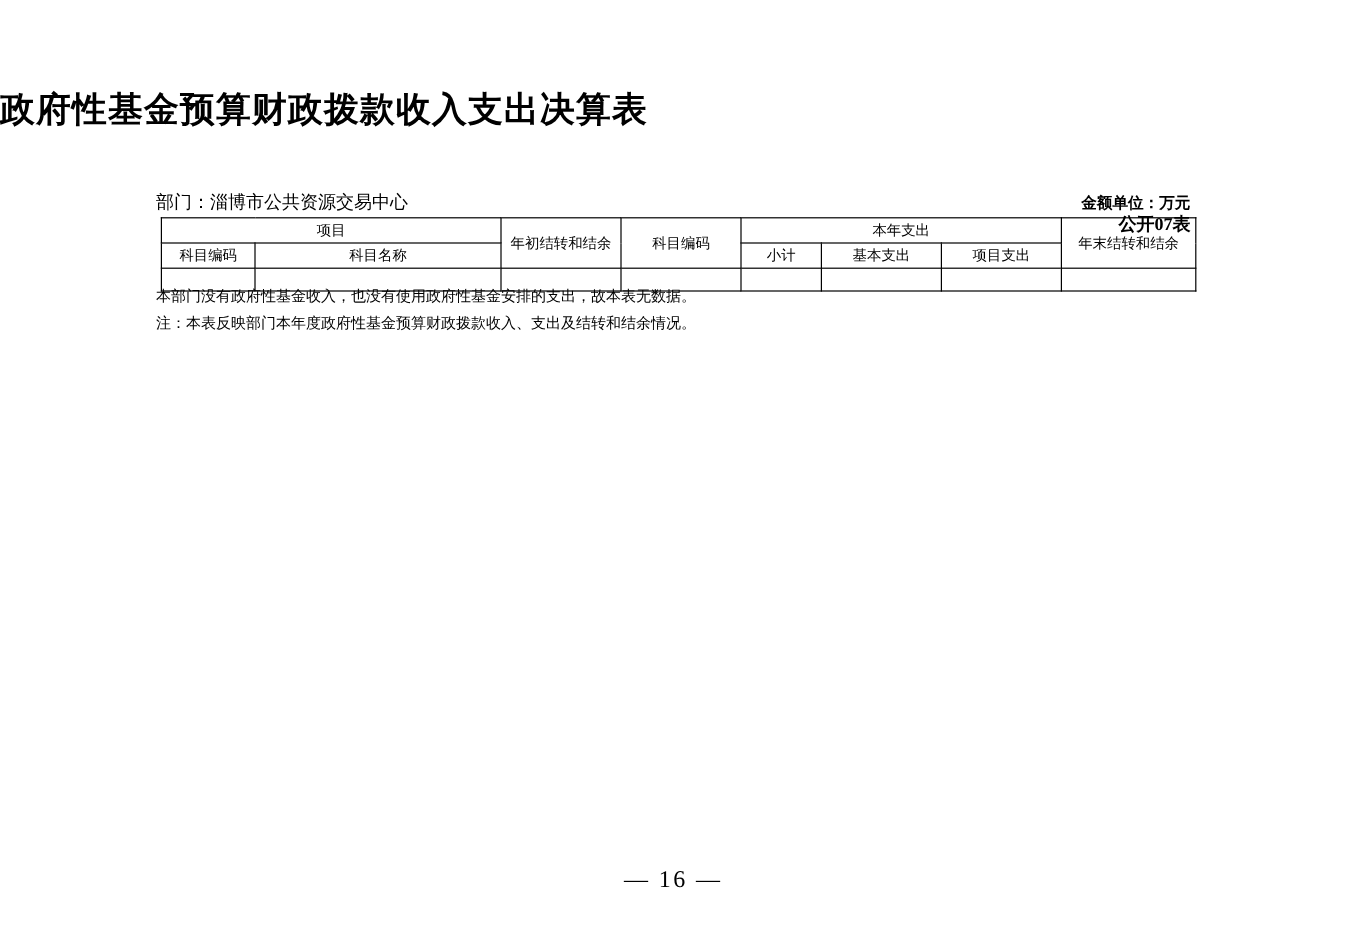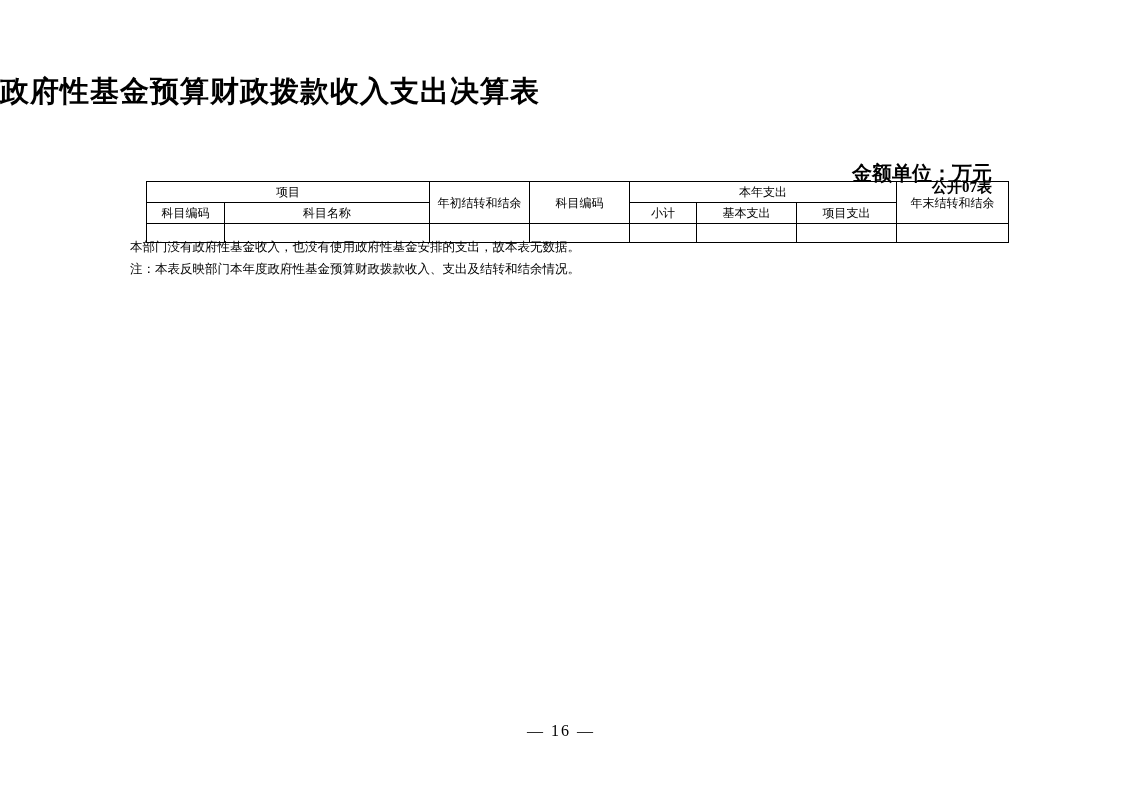--- a/index.html
+++ b/index.html
@@ -40,36 +40,36 @@
     font-size: 15px;
     font-weight: bold;
     font-family: "Liberation Serif", "DejaVu Serif", serif;
     white-space: nowrap;
     margin-top: 40px;
   }
   .meta-right-2 {
     position: absolute;
     right: 130px;
     top: 160px;
-    font-size: 20px;
+    font-size: 13px;
     font-weight: bold;
     font-family: "Liberation Serif", "DejaVu Serif", serif;
     white-space: nowrap;
   }
   .meta-left {
     position: absolute;
     left: 130px;
     top: 159px;
     font-size: 15px;
     font-family: "Liberation Serif", "DejaVu Serif", serif;
     white-space: nowrap;
   }
   table.budget {
     position: absolute;
-    left: 146px;
+    left: 134px;
     top: 181px;
     width: 862px;
     border-collapse: collapse;
     table-layout: fixed;
     padding-left: 12px;
   }
   table.budget th,
   table.budget td {
     border: 1px solid #000000;
     font-weight: normal;
@@ -97,35 +97,36 @@
   }
   .notes div {
     white-space: nowrap;
   }
   .page-number {
     position: absolute;
     left: 0;
     top: 722px;
     width: 1122px;
     text-align: center;
-    font-size: 16px;
+    font-size: 20px;
     font-family: "Liberation Serif", "DejaVu Serif", serif;
     letter-spacing: 2px;
     color: #000;
   }
 </style>
 </head>
 <body>
 
 <div class="page">
 
   <div class="doc-title">政府性基金预算财政拨款收入支出决算表</div>
 
   <div class="meta-right-1">公开07表</div>
   <div class="meta-right-2">金额单位：万元</div>
+  <div class="meta-left">部门：淄博市公共资源交易中心</div>
 
   <table class="budget">
     <colgroup>
       <col style="width:78px">
       <col style="width:205px">
       <col style="width:100px">
       <col style="width:100px">
       <col style="width:67px">
       <col style="width:100px">
       <col style="width:100px">

